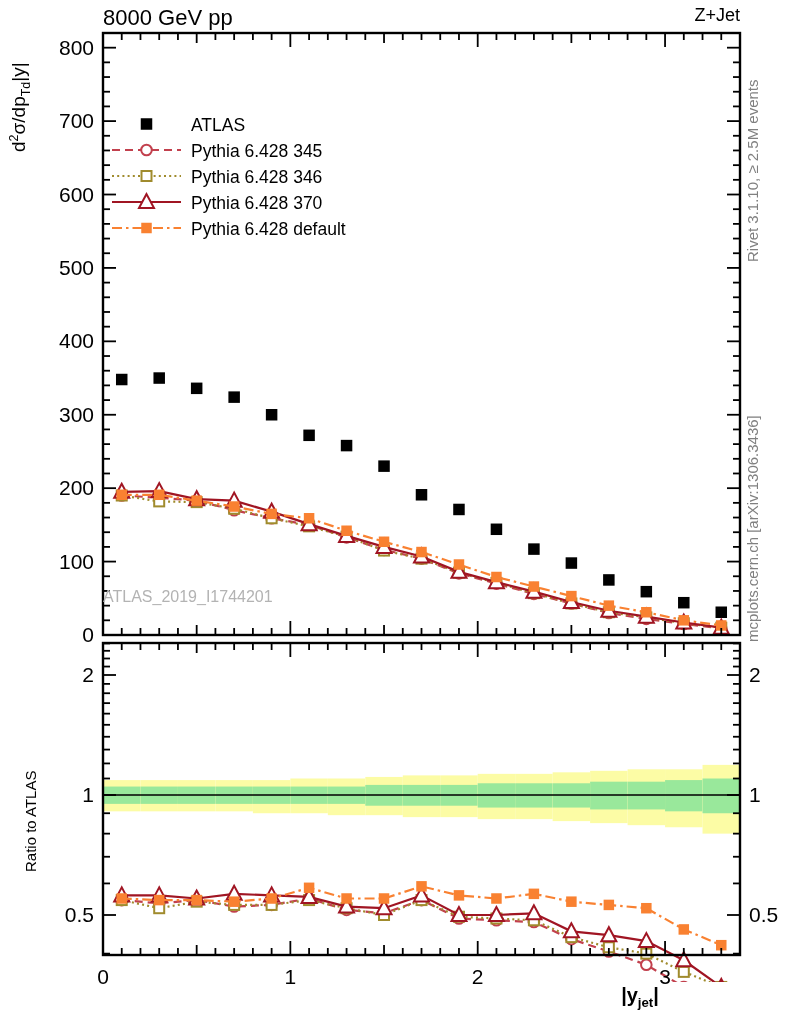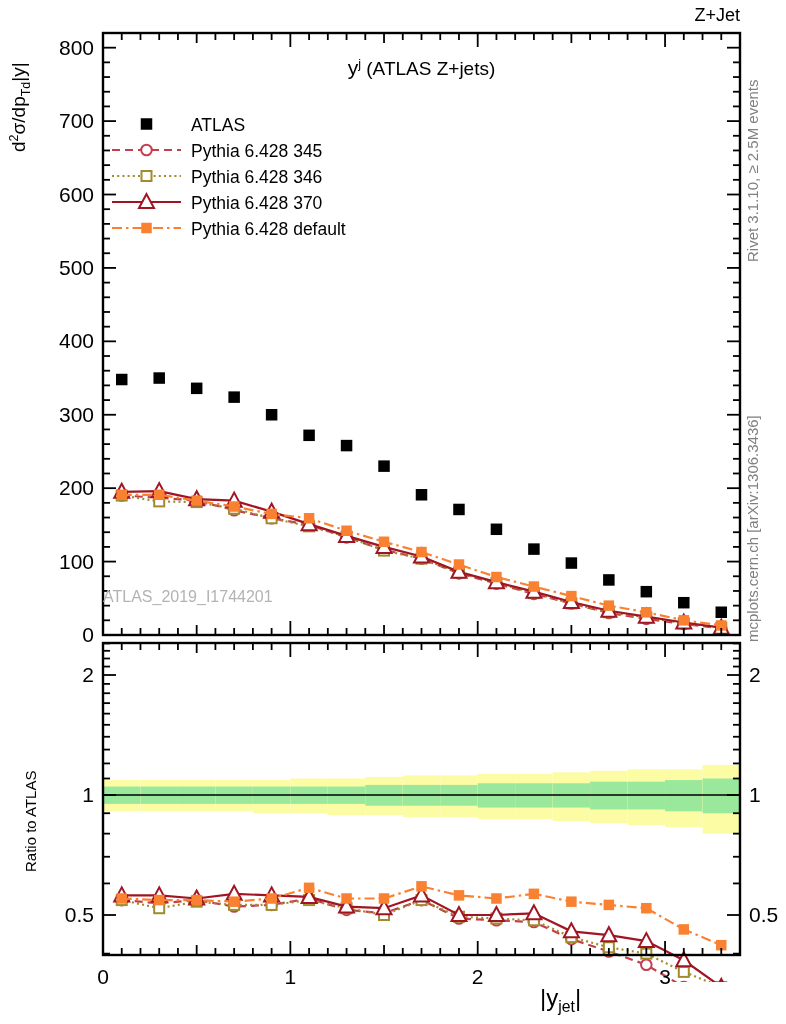--- a/index.html
+++ b/index.html
@@ -11,21 +11,21 @@
   .hdr-r{right:46px;top:5px;font-size:18px;}
   .subtitle{left:103px;top:56px;width:637px;text-align:center;font-size:19px;}
   .subtitle .big{font-size:21px;}
   .ylab{left:8px;top:152px;width:160px;font-size:19px;transform:rotate(-90deg);transform-origin:0 0;}
   .rivet{left:744px;top:262px;width:232px;font-size:15px;color:#808080;
          transform:rotate(-90deg);transform-origin:0 0;}
   .mcplots{left:744px;top:642px;width:300px;font-size:15px;color:#808080;
          transform:rotate(-90deg);transform-origin:0 0;}
   .ratiolab{left:22px;top:872px;width:150px;font-size:15px;transform:rotate(-90deg);transform-origin:0 0;}
   .watermark{left:103px;top:588px;width:679px;text-align:left;font-size:16px;color:#b3b3b3;}
-  .xlab{left:540px;top:984px;width:200px;text-align:left;font-size:24px;}
+  .xlab{left:540px;top:984px;width:200px;text-align:center;font-size:20px;font-weight:bold;}
   svg{position:absolute;left:0;top:0;}
   svg text{font-family:"Liberation Sans","DejaVu Sans",sans-serif;fill:#000;}
 </style>
 </head>
 <body>
 
 <div class="fig">
   <svg id="plot" width="786" height="1024">
       <defs>
         <clipPath id="rclip">
@@ -536,23 +536,23 @@
         <text x="191" y="182.5" text-anchor="start" font-size="17.5">Pythia 6.428 346</text>
         <line x1="112" y1="202" x2="181" y2="202" stroke="#a01523" stroke-width="2" stroke-dasharray=""></line>
         <polygon points="146.5,194 139,208 154,208" fill="#fff" stroke="#a01523" stroke-width="2"></polygon>
         <text x="191" y="208.5" text-anchor="start" font-size="17.5">Pythia 6.428 370</text>
         <line x1="112" y1="228" x2="181" y2="228" stroke="#f98131" stroke-width="2" stroke-dasharray="10,4,2.5,4"></line>
         <rect x="141.25" y="222.75" width="10.5" height="10.5" fill="#f98131"></rect>
         <text x="191" y="234.5" text-anchor="start" font-size="17.5">Pythia 6.428 default</text>
       </g>
     </svg>
 
+  <div class="t hdr-l">8000 GeV pp</div>
   <div class="t hdr-r">Z+Jet</div>
 
-  <div class="t subtitle"><span class="big">y</span><sup>j</sup><span> (ATLAS Z+jets)</span></div>
 
   <div class="t ylab"><span>d</span><sup>2</sup><span>σ/dp</span><sub>Td</sub><span>|y|</span></div>
 
   <div class="t rivet">Rivet 3.1.10, ≥ 2.5M events</div>
   <div class="t mcplots">mcplots.cern.ch [arXiv:1306.3436]</div>
 
   <div class="t watermark">ATLAS_2019_I1744201</div>
   <div class="t ratiolab">Ratio to ATLAS</div>
 
   <div class="t xlab"><span>|y</span><sub>jet</sub><span>|</span></div>

